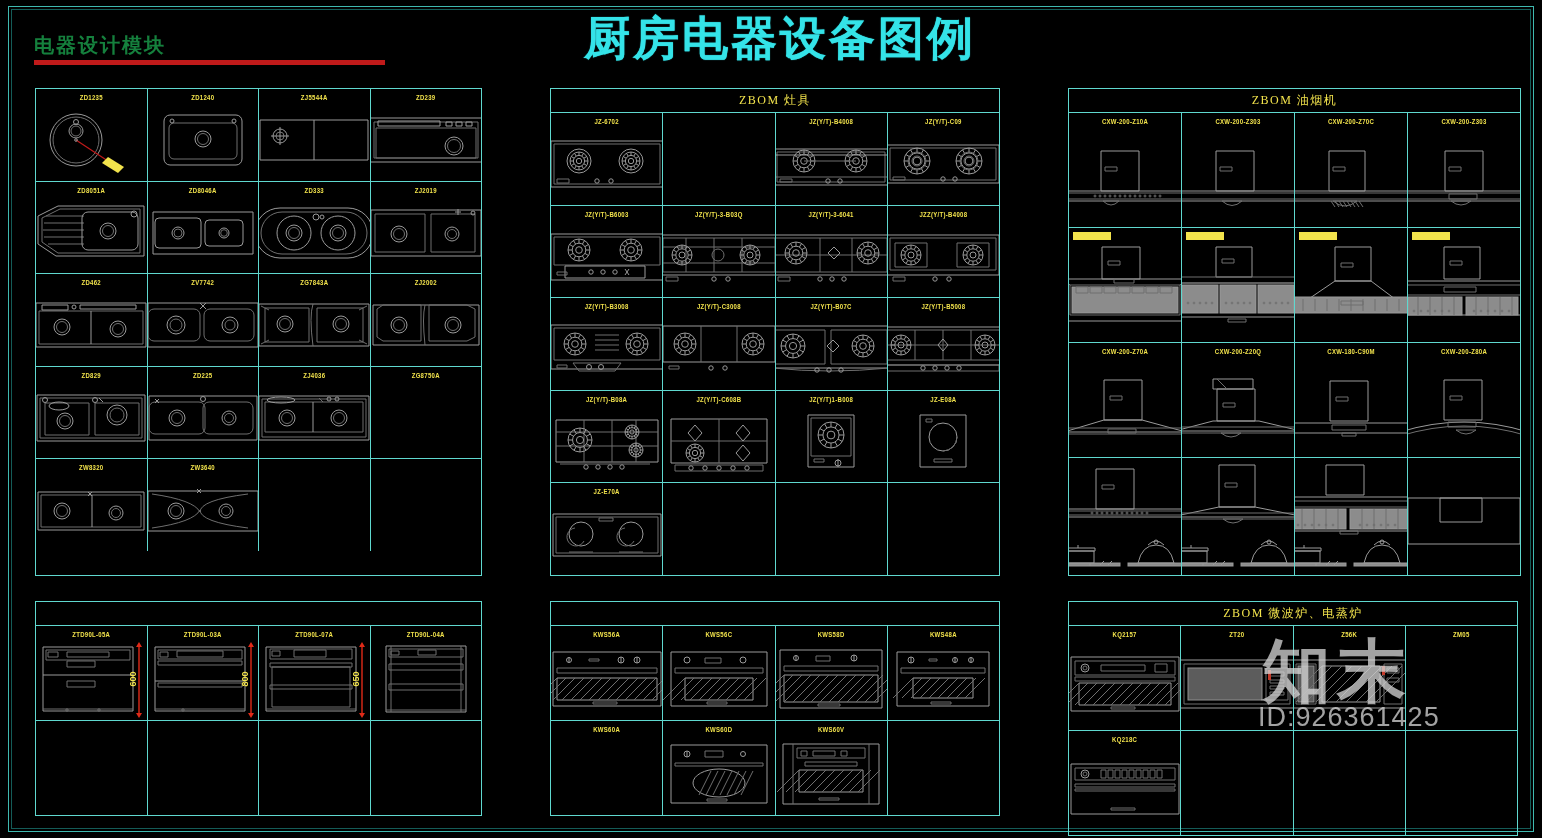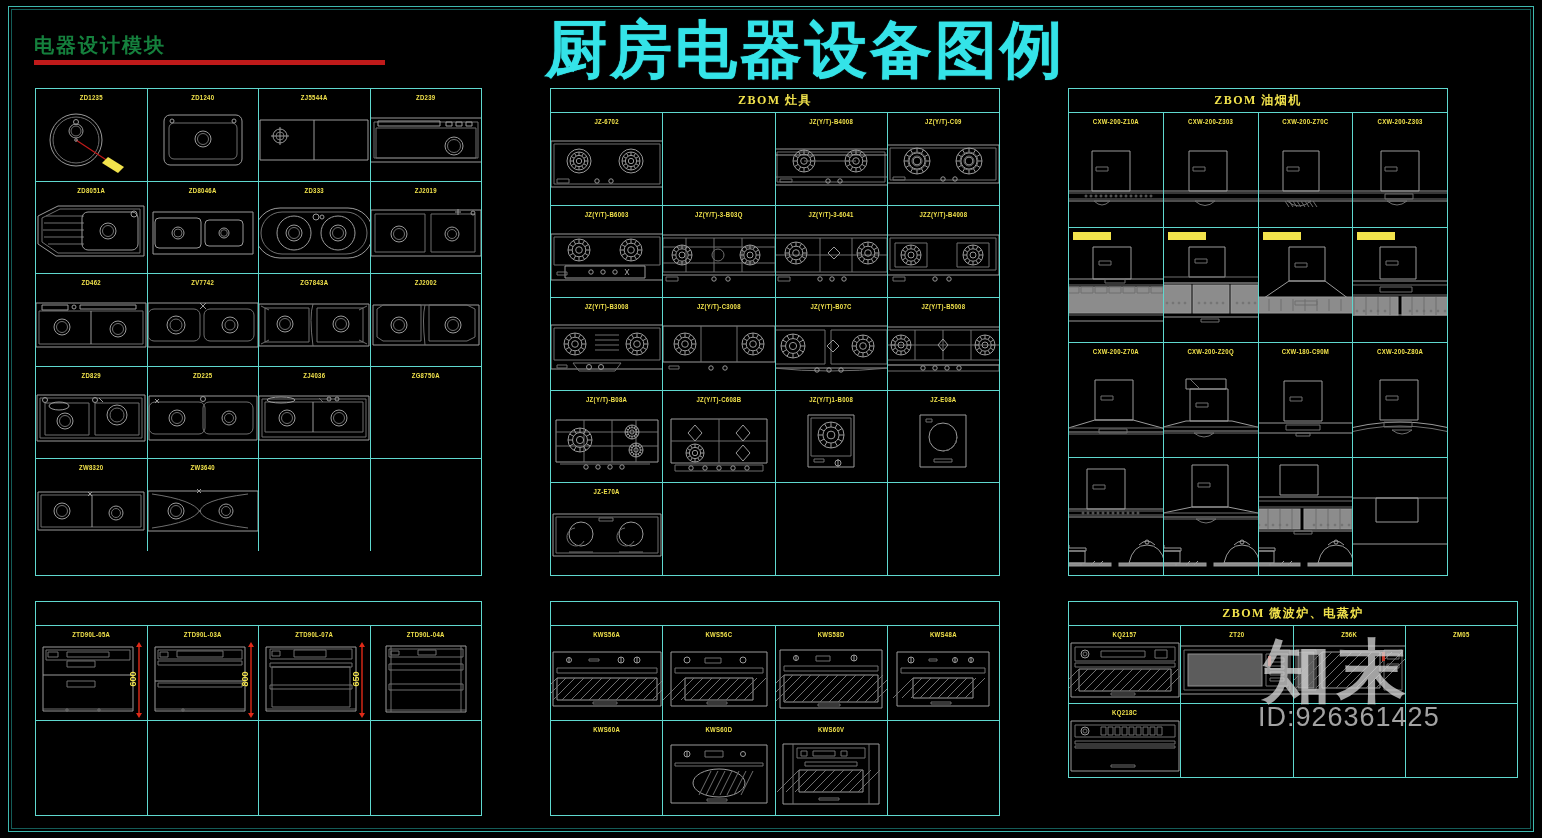--- a/index.html
+++ b/index.html
@@ -29,21 +29,21 @@
     border: 1px solid #145c58;
   }
 
   
   .main-title {
     position: absolute;
     left: 545px; top: 8px;
     width: 470px;
     text-align: center;
     font-family: "Liberation Serif", serif;
-    font-size: 62px;
+    font-size: 46px;
     font-weight: bold;
     letter-spacing: 3px;
     color: #34e3e8;
     text-shadow: 0 0 1px #34e3e8;
     white-space: nowrap;
   }
   .module-title {
     position: absolute;
     left: 34px; top: 32px;
     font-family: "Liberation Serif", serif;
@@ -67,21 +67,21 @@
   }
   .panel-header {
     height: 24px;
     border-bottom: 1px solid #5fd8cf;
     display: flex;
     align-items: center;
     justify-content: center;
     color: #f2e34c;
     font-family: "Liberation Serif", serif;
     font-size: 12px;
-    font-weight: bold;
+    font-weight: normal;
     letter-spacing: 1.5px;
     white-space: nowrap;
   }
   .panel-body {
     display: flex;
     flex-direction: column;
     height: calc(100% - 24px);
   }
   .grid-row {
     display: flex;
@@ -1169,21 +1169,21 @@
             <div class="art"></div>
           </div>
           <div class="cell">
             <div class="cell-label"></div>
             <div class="art"></div>
           </div>
         </div>
       </div>
   </div>
 
-  <div class="panel" id="panel-hoods" style="left:1068px; top:88px; width:380px; height:488px;">
+  <div class="panel" id="panel-hoods" style="left:1068px; top:88px; width:453px; height:488px;">
     <div class="panel-header">ZBOM  油烟机</div>
     <div class="panel-body">
         <div class="grid-row">
           <div class="cell">
             <div class="cell-label">CXW-200-Z10A</div>
             <div class="art">
               <svg viewBox="0 0 132 62" width="132" height="62">
                 <rect class="ln" x="42" y="6" width="38" height="40"></rect>
                 <rect class="ln2" x="46" y="22" width="12" height="4"></rect>
                 <rect class="ln" x="6" y="46" width="120" height="10"></rect>
@@ -1851,21 +1851,21 @@
             </div>
           </div>
           <div class="cell">
             <div class="cell-label"></div>
             <div class="art"></div>
           </div>
         </div>
       </div>
   </div>
 
-  <div class="panel" id="panel-microwaves" style="left:1068px; top:601px; width:450px; height:177px;">
+  <div class="panel" id="panel-microwaves" style="left:1068px; top:601px; width:450px; height:235px;">
     <div class="panel-header">ZBOM  微波炉、电蒸炉</div>
     <div class="panel-body">
         <div class="grid-row">
           <div class="cell">
             <div class="cell-label">KQ2157</div>
             <div class="art">
               <svg viewBox="0 0 124 66" width="124" height="66">
                 <rect class="ln" x="8" y="6" width="108" height="54"></rect>
                 <rect class="ln2" x="12" y="10" width="100" height="14"></rect>
                 <circle class="ln" cx="22" cy="17" r="4"></circle>

